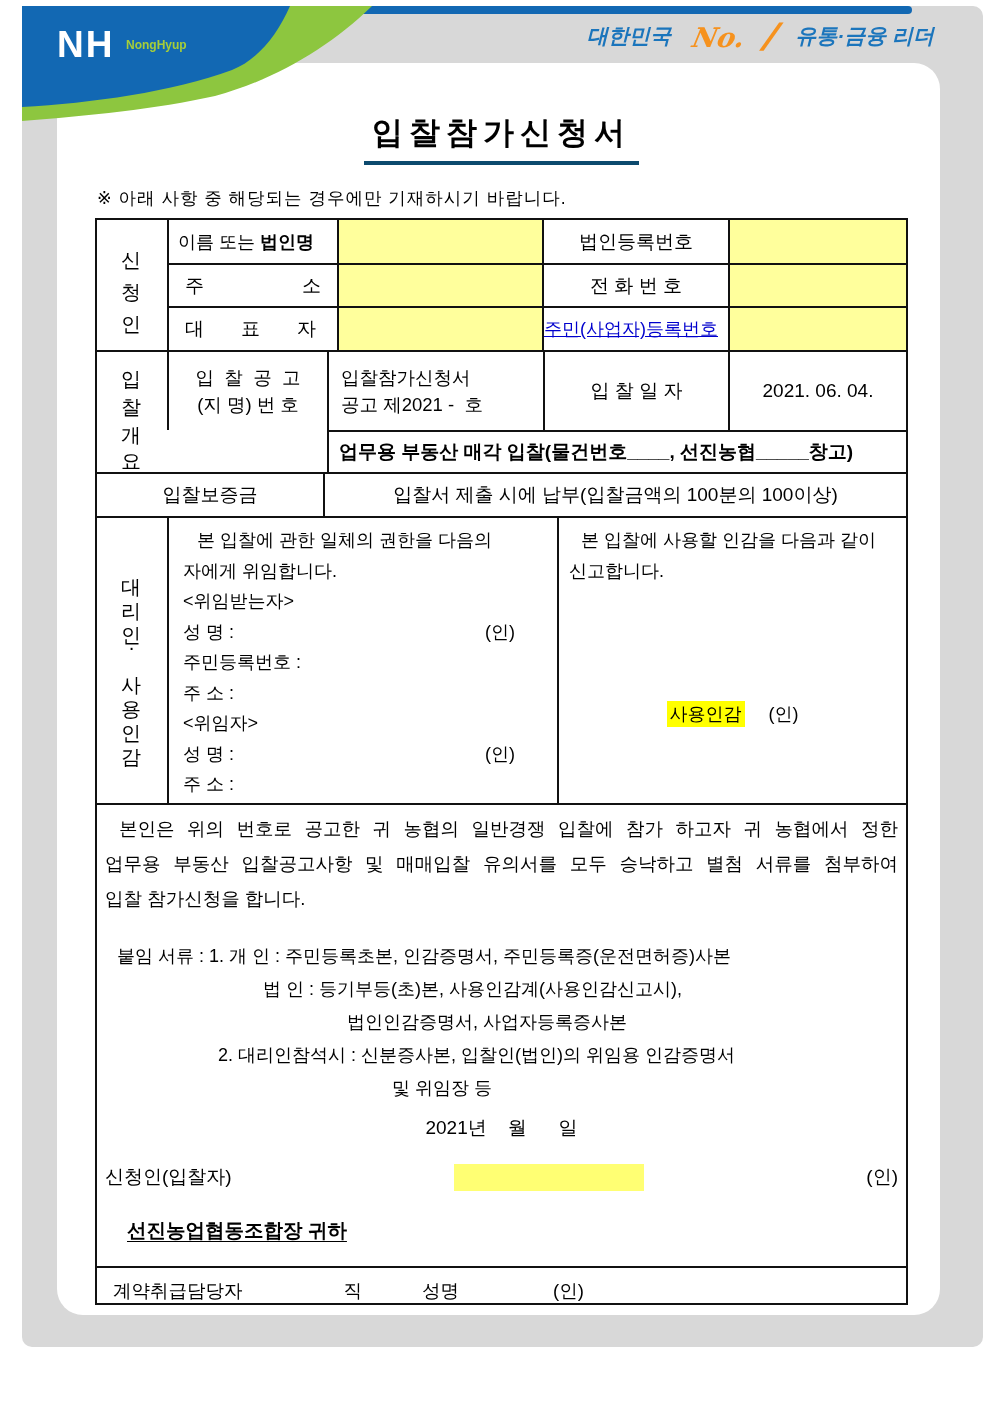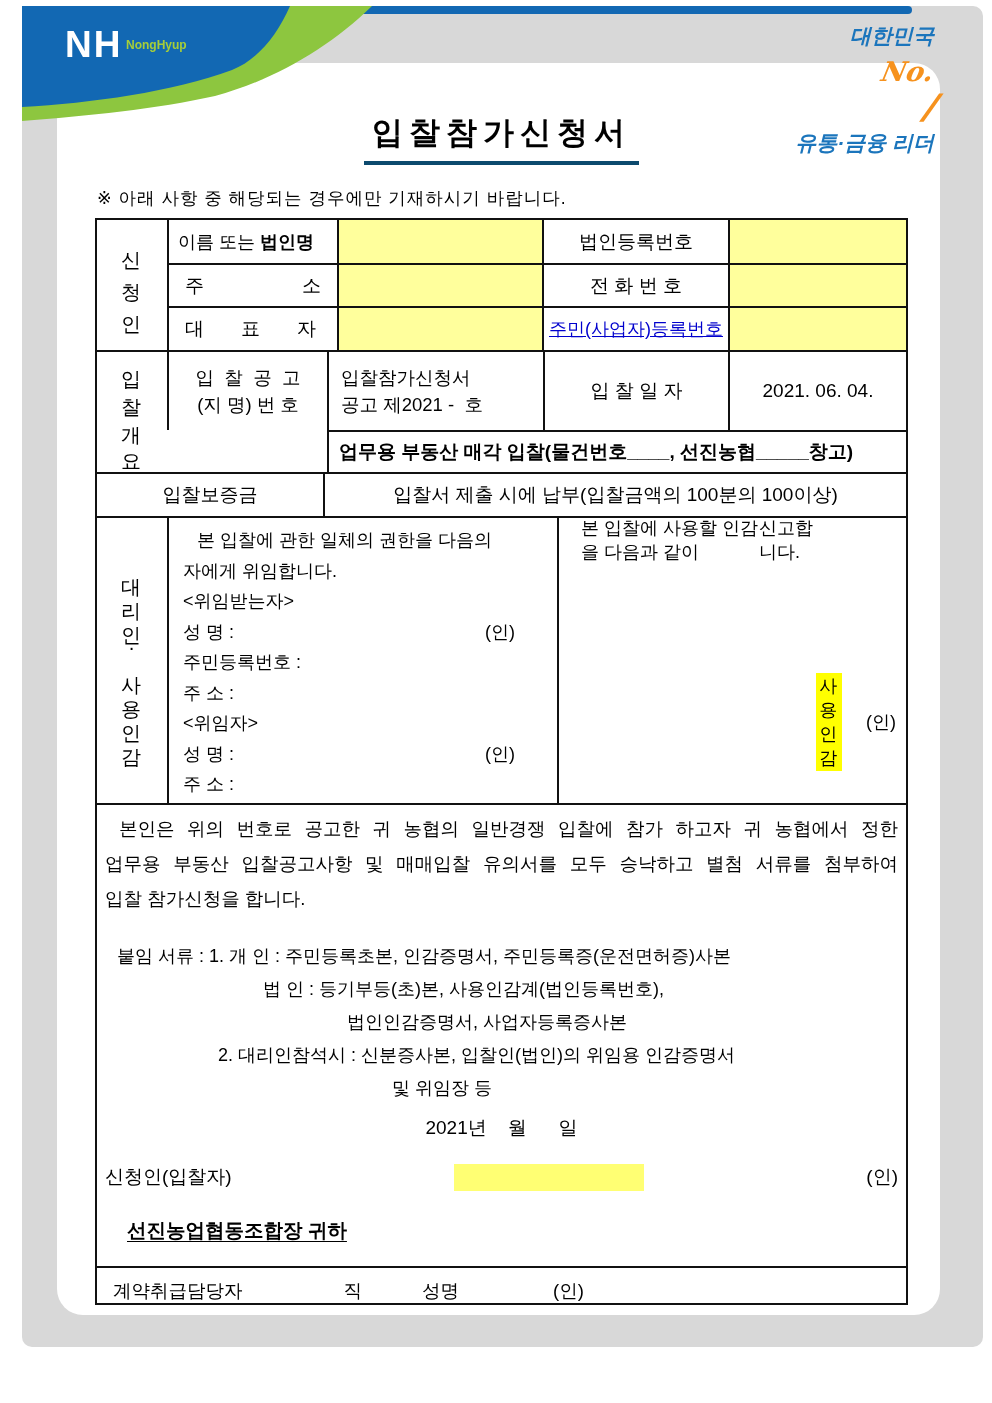--- a/index.html
+++ b/index.html
@@ -2,24 +2,24 @@
 <html><head>
 <meta charset="utf-8">
 <style>
   html,body{margin:0;padding:0;background:#fff;}
   .page{position:relative;width:992px;height:1403px;background:#ffffff;overflow:hidden;
         font-family:"Liberation Sans","DejaVu Sans",sans-serif;color:#000;}
   .frame{position:absolute;left:22px;top:6px;width:961px;height:1341px;background:#d8d8d8;border-radius:10px;}
   .card{position:absolute;left:57px;top:63px;width:883px;height:1252px;background:#ffffff;border-radius:26px;}
   .topstrip{position:absolute;left:22px;top:6px;width:890px;height:8px;background:#1268b3;border-radius:0 4px 4px 0;}
   .banner{position:absolute;left:22px;top:6px;}
-  .nh-wordmark{position:absolute;left:65px;top:24px;color:#ffffff;font-size:37px;font-weight:bold;letter-spacing:2px;}
+  .nh-wordmark{position:absolute;left:57px;top:24px;color:#ffffff;font-size:37px;font-weight:bold;letter-spacing:2px;}
   .nh-sub{position:absolute;left:126px;top:38px;color:#a6ce39;font-size:12px;font-weight:bold;}
-  .slogan{position:absolute;top:22px;right:58px;display:flex;align-items:flex-end;gap:6px;
-          font-style:italic;font-weight:bold;color:#1b75bc;font-size:21px;flex-direction:column;}
+  .slogan{position:absolute;top:22px;right:58px;display:flex;align-items:flex-start;gap:22px;
+          font-style:italic;font-weight:bold;color:#1b75bc;font-size:21px;}
   .slogan .no{color:#f6921e;font-size:27px;font-family:"DejaVu Serif",serif;transform:skewX(-12deg);}
   .slogan .slash{color:#f6921e;font-size:38px;font-weight:bold;transform:skewX(-18deg);line-height:30px;margin:0 -2px;}
   .doc-title{position:absolute;left:95px;top:112px;width:813px;text-align:center;}
   .doc-title span{display:inline-block;font-size:31px;font-weight:bold;letter-spacing:6px;
                   border-bottom:4px solid #0c4a6e;padding:0 8px 7px;}
   .note{position:absolute;left:97px;top:186px;font-size:17.5px;letter-spacing:1px;}
   .tbl{position:absolute;left:95px;top:218px;width:813px;border:2px solid #111;box-sizing:border-box;background:#fff;}
   .sec{display:grid;box-sizing:border-box;}
   .sec+.sec{border-top:2px solid #111;}
   .c{display:flex;align-items:center;box-sizing:border-box;overflow:hidden;}
@@ -35,29 +35,29 @@
   .lbl{font-size:19px;}
   .s1{grid-template-columns:70px 170px 205px 186px 178px;grid-template-rows:43px 43px 44px;}
   .s2{grid-template-columns:70px 160px 216px 185px 178px;grid-template-rows:78px 42px;}
   .s3{grid-template-columns:226px 583px;grid-template-rows:42px;}
   .s4{grid-template-columns:70px 390px 349px;grid-template-rows:285px;}
   .s5{display:block;height:463px;box-sizing:border-box;padding:6px 8px 0;}
   .s6{display:flex;align-items:flex-end;height:37px;font-size:18.5px;gap:9px;}
   .rowspan3{grid-row:1/4;}
   .rowspan2{grid-row:1/3;}
   .colspan3{grid-column:3/6;}
-  .blue-label{color:#0000cd;text-decoration:underline;font-size:18px;width:100%;text-align:center;}
+  .blue-label{color:#0000cd;text-decoration:underline;font-size:18px;width:100%;text-align:left;}
   .bold{font-weight:bold;}
   .two-line{flex-direction:column;justify-content:center;align-items:flex-start;line-height:27px;font-size:18.5px;padding-left:12px;}
   .two-line.center{align-items:center;padding-left:0;}
   .proxy-left{flex-direction:column;align-items:stretch;justify-content:flex-start;
               padding:7px 14px 0;font-size:18px;}
   .proxy-left .pl-line{height:30.5px;display:flex;align-items:center;justify-content:space-between;}
   .proxy-left .pl-line .seal{padding-right:28px;}
-  .proxy-right{flex-direction:row;align-items:stretch;justify-content:flex-start;
+  .proxy-right{flex-direction:column;align-items:stretch;justify-content:flex-start;
                padding:7px 10px 0;font-size:18px;}
   .proxy-right .pr-line{height:30.5px;display:flex;align-items:center;}
   .seal-row{margin-top:115px;display:flex;justify-content:center;gap:24px;align-items:center;}
   .seal-hl{background:#ffff00;padding:1px 3px;}
   .decl{font-size:18.5px;line-height:35px;}
   .decl .jline{text-align:justify;text-align-last:justify;}
   .decl .ind{padding-left:14px;}
   .attach{margin-top:24px;font-size:18px;line-height:33px;padding-left:10px;}
   .date-line{margin-top:8px;text-align:center;font-size:19px;line-height:30px;}
   .sig-row{margin-top:19px;display:flex;justify-content:space-between;align-items:center;font-size:19px;height:30px;}
@@ -200,21 +200,21 @@
     </div>
 
     <div class="sec s5">
       <div class="decl">
         <div class="jline ind">본인은 위의 번호로 공고한 귀 농협의 일반경쟁 입찰에 참가 하고자 귀 농협에서 정한</div>
         <div class="jline">업무용 부동산 입찰공고사항 및 매매입찰 유의서를 모두 승낙하고 별첨 서류를 첨부하여</div>
         <div>입찰 참가신청을 합니다.</div>
       </div>
       <div class="attach">
         <div style="padding-left:2px;">붙임 서류 : 1. 개 인 : 주민등록초본, 인감증명서, 주민등록증(운전면허증)사본</div>
-        <div style="padding-left:148px;">법 인 : 등기부등(초)본, 사용인감계(법인등록번호),</div>
+        <div style="padding-left:148px;">법 인 : 등기부등(초)본, 사용인감계(사용인감신고시),</div>
         <div style="padding-left:232px;">법인인감증명서, 사업자등록증사본</div>
         <div style="padding-left:103px;">2. 대리인참석시 : 신분증사본, 입찰인(법인)의 위임용 인감증명서</div>
         <div style="padding-left:277px;">및 위임장 등</div>
       </div>
       <div class="date-line pre">2021년    월      일</div>
       <div class="sig-row">
         <span>신청인(입찰자)</span>
         <span class="sig-blank"></span>
         <span>(인)</span>
       </div>

